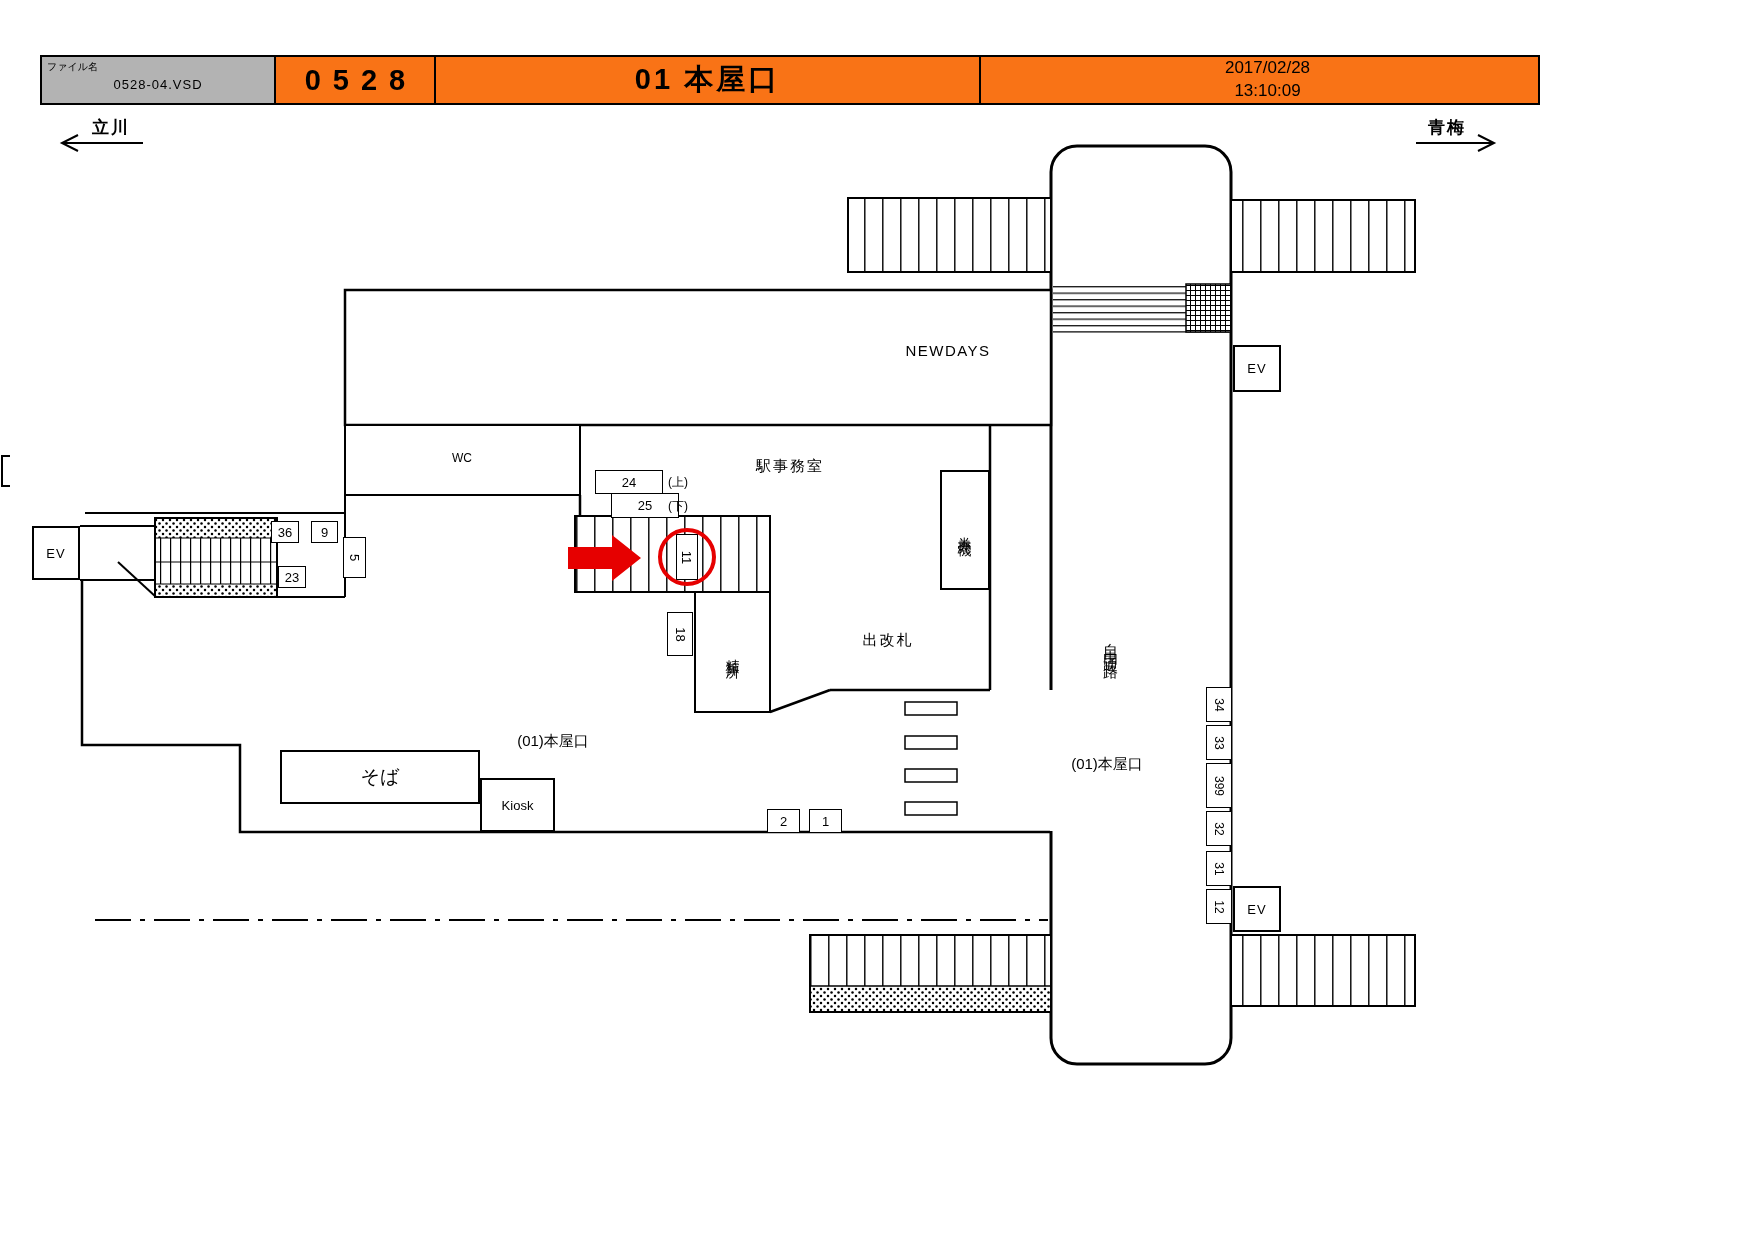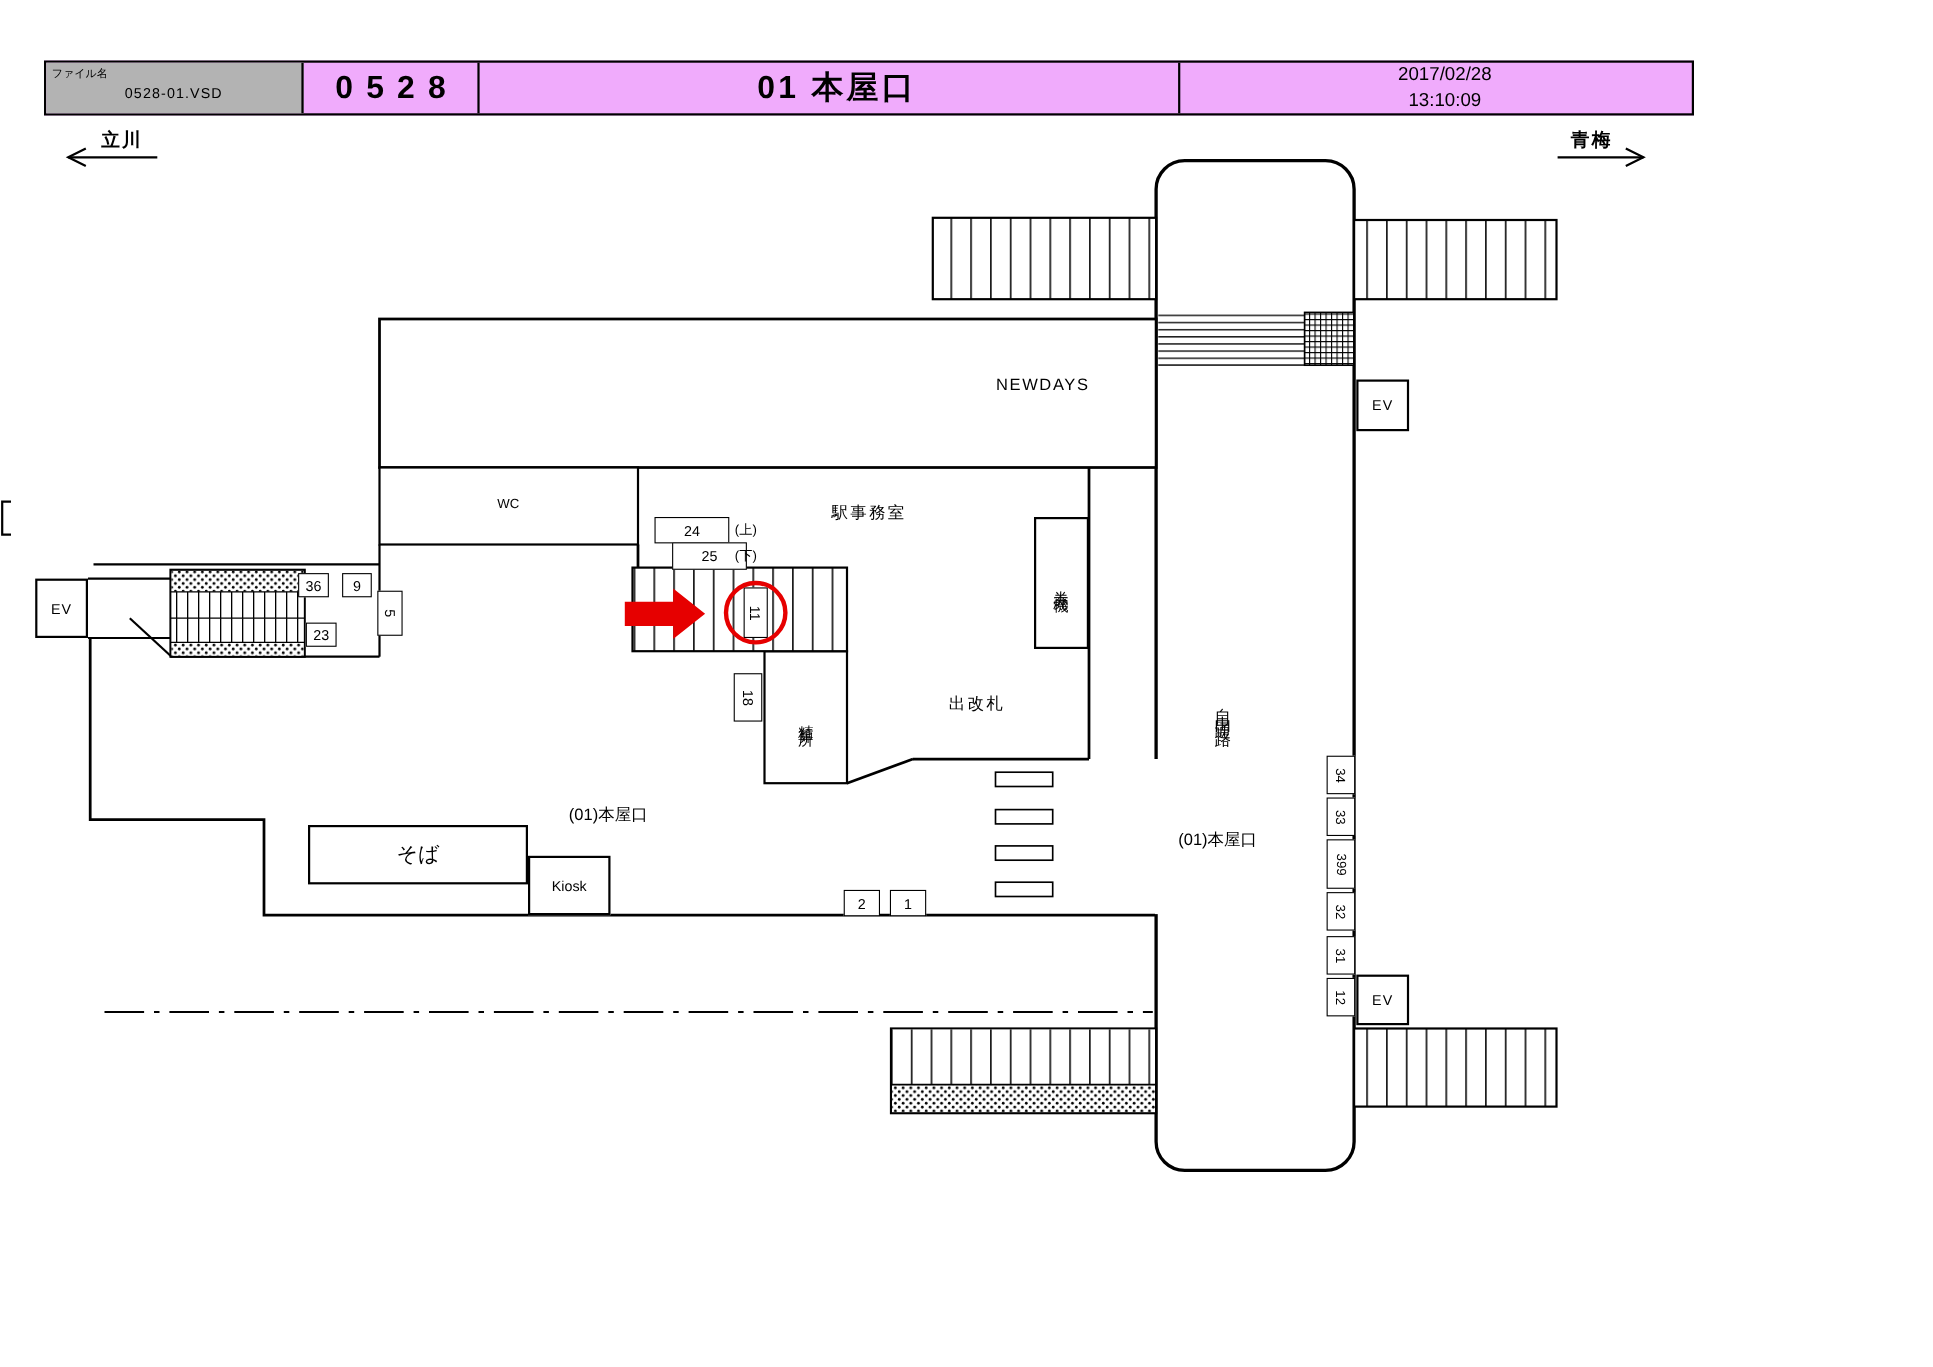--- a/index.html
+++ b/index.html
@@ -5,31 +5,31 @@
   * { margin:0; padding:0; box-sizing:border-box; }
   html,body { background:#fff; }
   body {
     width:1757px; height:1243px; position:relative; overflow:hidden;
     font-family:"Liberation Sans","DejaVu Sans",sans-serif; color:#000;
   }
   svg.plan { position:absolute; left:0; top:0; z-index:1; }
 
   
   .header { position:absolute; left:40px; top:55px; width:1500px; height:50px;
-    display:flex; border:2px solid #000; background:#f0abfc; z-index:3; }
+    display:flex; border:2px solid #000; background:#f97316; z-index:3; }
   .hcell { border-right:2px solid #000; display:flex; align-items:center;
     justify-content:center; height:100%; overflow:hidden; }
   .hcell:last-child { border-right:none;margin-left:16px; }
   .hc1 { width:234px; background:var(--header-fill,#b3b3b3);
     flex-direction:column; align-items:stretch; justify-content:flex-start; }
   .hc1 .file-label { font-size:10px; padding:3px 0 0 5px; }
   .hc1 .file-value { font-size:13px; text-align:center; margin-top:3px; letter-spacing:1px; }
   .hc2 { width:395px; font-size:30px; font-weight:bold; letter-spacing:4px; }
   .hc3 { width:160px; font-size:29px; font-weight:600; letter-spacing:12px; padding-left:12px; }
-  .hc4 { width:622px; font-size:29px; font-weight:600; letter-spacing:3px;margin-left:15px; }
+  .hc4 { width:545px; font-size:29px; font-weight:600; letter-spacing:3px; }
   .hc5 { flex:1; flex-direction:column; font-size:17px; line-height:1.35; }
 
   
   .dir { position:absolute; transform:translate(-50%,-50%); font-size:17px;
     font-weight:bold; letter-spacing:2px; z-index:3; white-space:nowrap; }
 
   
   .lbl { position:absolute; transform:translate(-50%,-50%); font-size:15px;
     white-space:nowrap; z-index:2; }
   .vlbl { position:absolute; transform:translate(-50%,-50%); writing-mode:vertical-rl;
@@ -151,21 +151,21 @@
   </g>
 
   <path d="M10,456 H2 V486 H10" fill="none" stroke="#000" stroke-width="2"></path>
 
   <polygon points="568,547 612,547 612,535 641,558 612,581 612,569 568,569" fill="#e60000"></polygon>
 </svg>
 
 <div class="header">
   <div class="hcell hc1">
     <div class="file-label">ファイル名</div>
-    <div class="file-value">0528-01.VSD</div>
+    <div class="file-value">0528-04.VSD</div>
   </div>
   <div class="hcell hc3">0528</div>
   <div class="hcell hc4">01 本屋口</div>
   <div class="hcell hc5">
     <div>2017/02/28</div>
     <div>13:10:09</div>
   </div>
 </div>
 
 <div class="dir" style="left:111px; top:127px;">立川</div>

